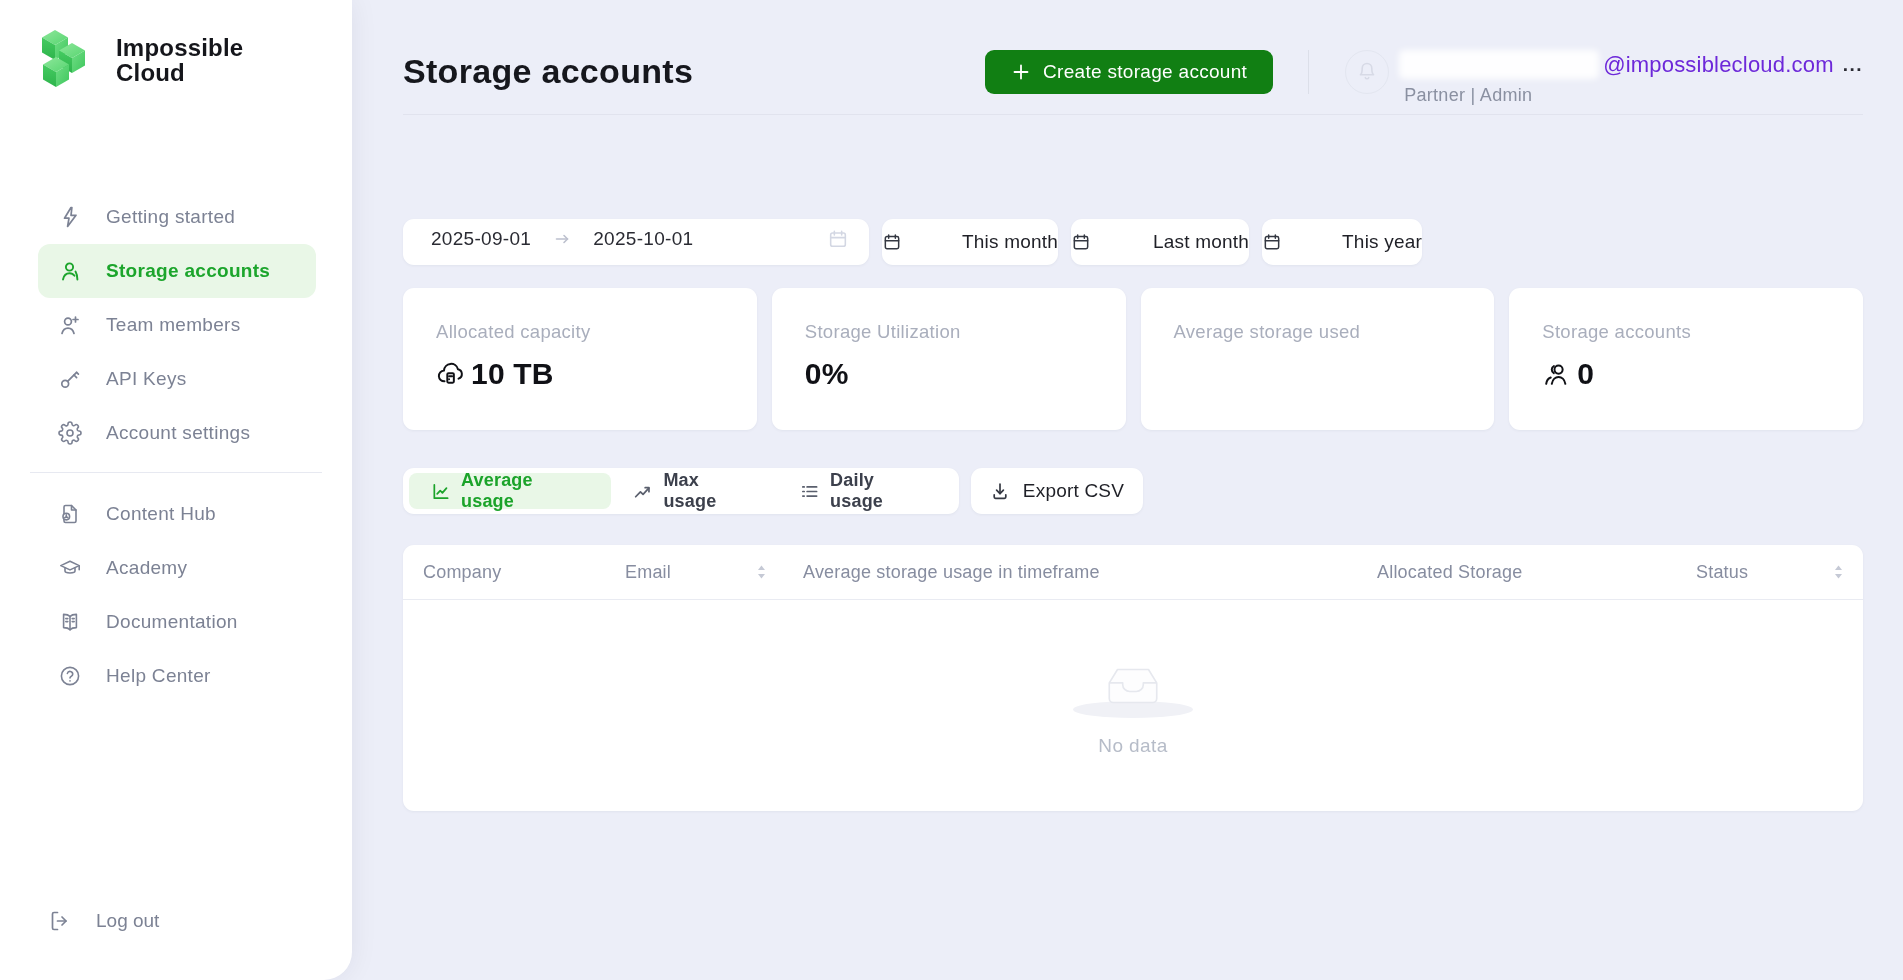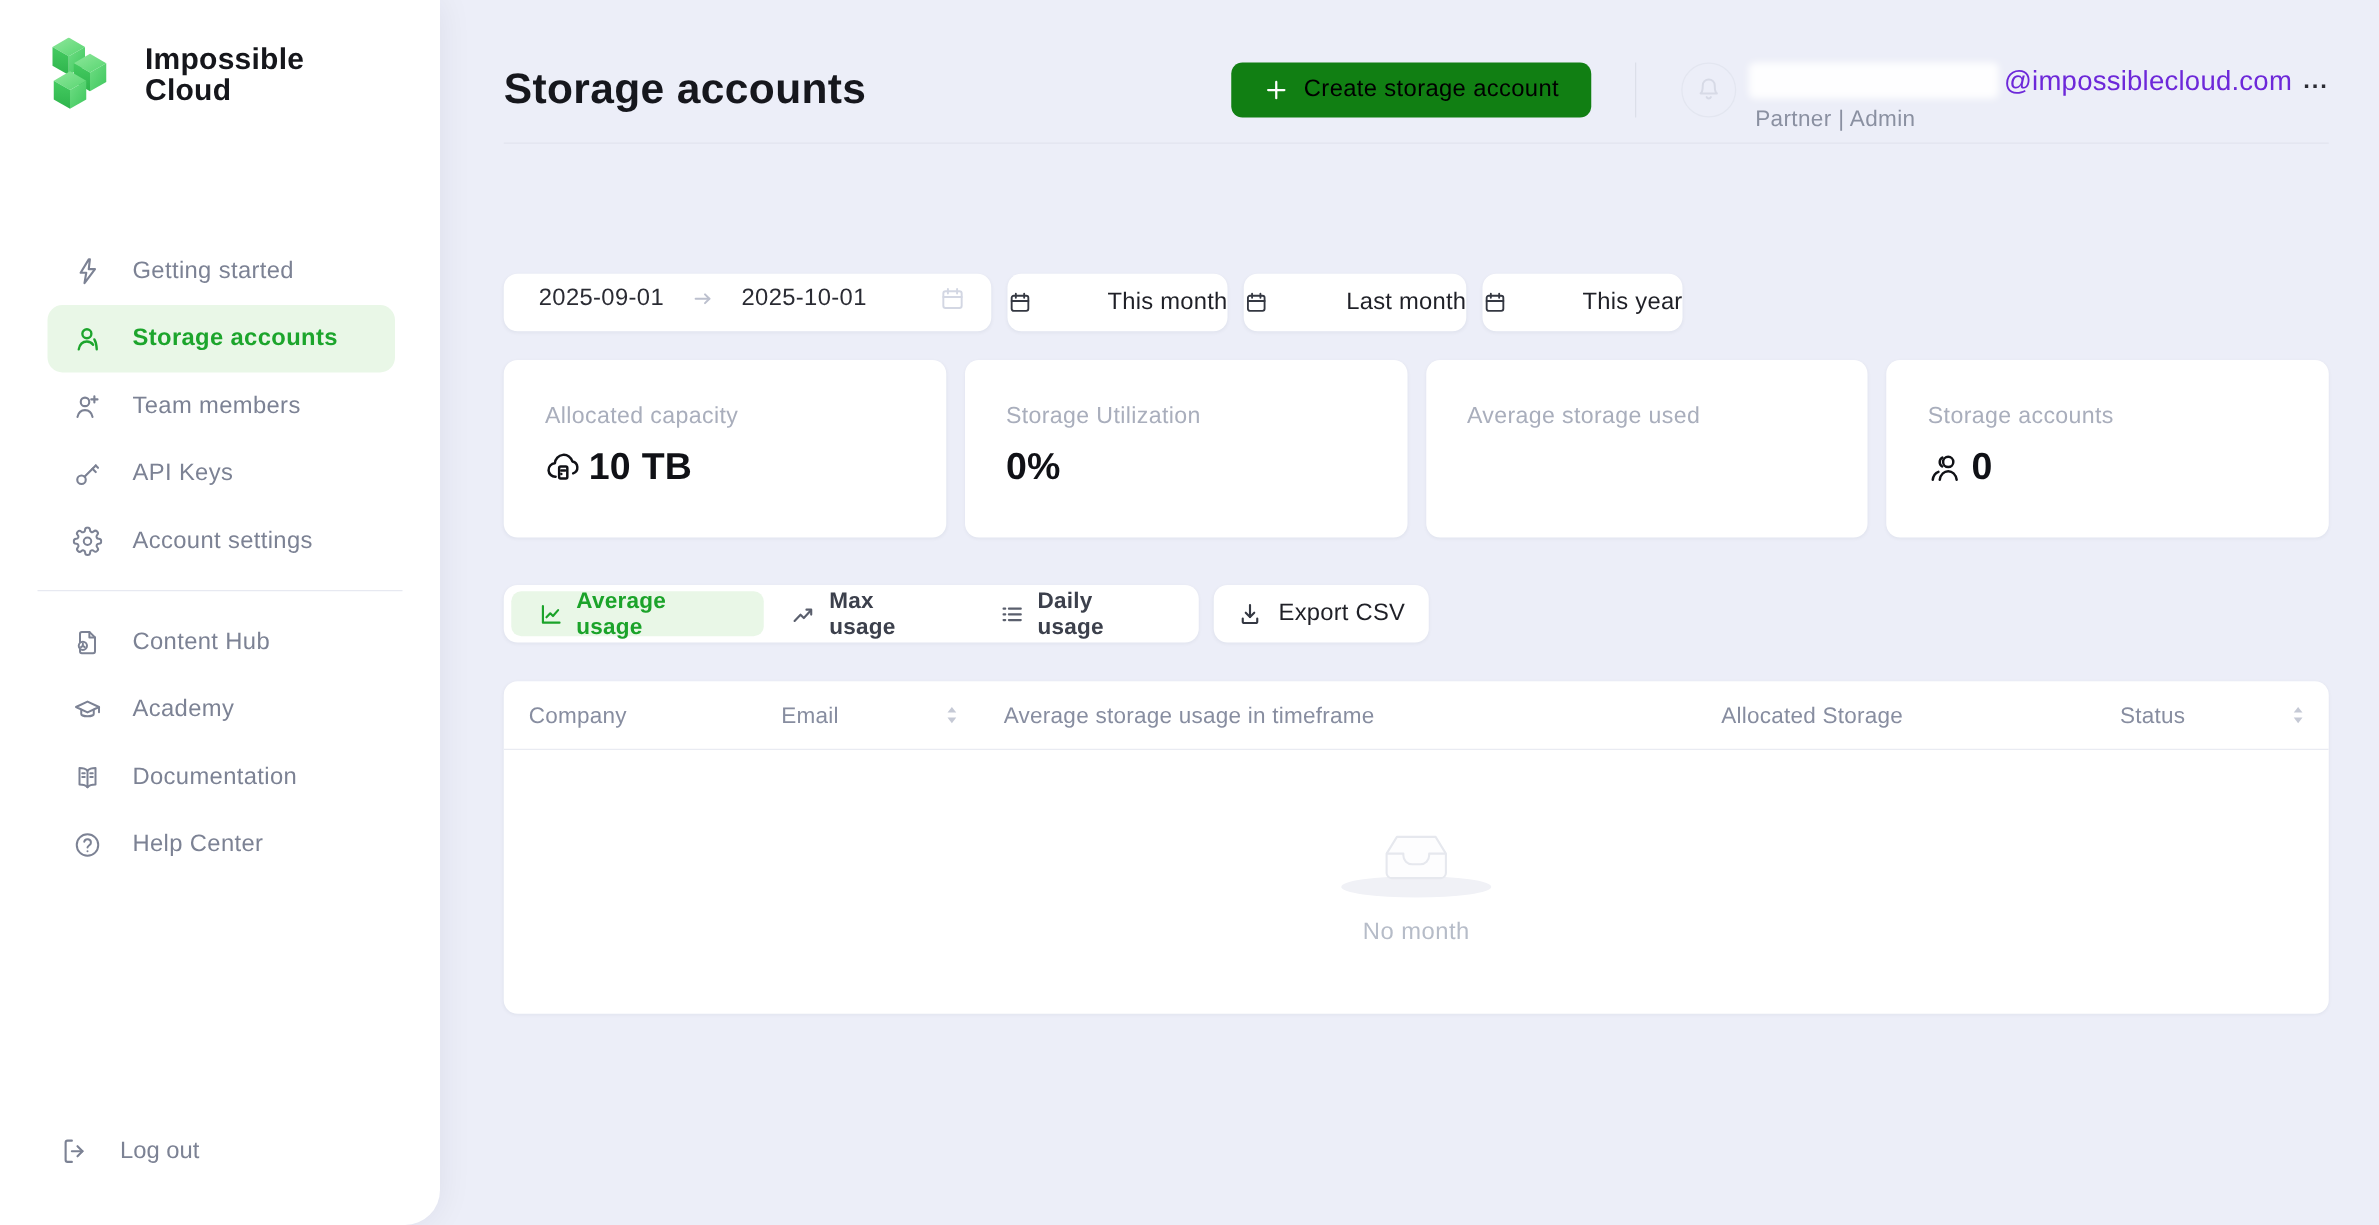--- a/index.html
+++ b/index.html
@@ -42,21 +42,21 @@
 
   
   .main { position:absolute; left:352px; top:0; width:1551px; height:980px; padding:0 40px 0 51px; }
 
   .topbar { display:flex; align-items:flex-start; margin-top:48px; height:48px; }
   .page-title { font-size:34px; font-weight:bold; letter-spacing:.3px; color:#16171d; line-height:46px; }
   .topbar-right { margin-left:auto; display:flex; align-items:flex-start; }
   .create-btn {
     display:flex; align-items:center; justify-content:center; gap:12px;
     width:288px; height:44px; border:none; border-radius:9px;
-    background:#117f13; color:#000000; font-size:19px; letter-spacing:.3px;
+    background:#117f13; color:#ffffff; font-size:19px; letter-spacing:.3px;
     font-family:inherit; cursor:pointer; margin-top:2px;
   }
   .v-divider { width:1px; height:44px; background:#dcdfe9; margin:2px 0 0 35px; }
   .bell-wrap {
     width:44px; height:44px; border-radius:50%;
     border:1.5px solid #e3e6f0; display:flex; align-items:center; justify-content:center;
     margin:2px 0 0 36px; color:#d7dae6; cursor:pointer; background:transparent;
   }
   .user-info { margin-left:10px; padding-top:0; }
   .email-row { display:flex; align-items:center; height:33px; }
@@ -66,21 +66,21 @@
   }
   .email-domain { font-size:22px; color:#6d28d9; margin-left:4px; letter-spacing:.2px; }
   .email-ellipsis { font-size:19px; font-weight:bold; color:#2a2b33; margin-left:9px; letter-spacing:1.5px; }
   .user-role { font-size:18px; color:#8a90a1; margin-top:4px; padding-left:5px; letter-spacing:.3px; }
   .header-rule { border:none; border-top:1px solid #e1e3ee; margin-top:18px; }
 
   
   .filters-row { display:flex; align-items:center; margin-top:104px; height:46px; }
   .soft-card { background:#ffffff; border-radius:11px; box-shadow:0 1px 3px rgba(25,30,55,.05); }
   .date-range {
-    display:flex; align-items:center; width:390px; height:46px; padding:0 20px 6px 28px; cursor:pointer;
+    display:flex; align-items:center; width:466px; height:46px; padding:0 20px 6px 28px; cursor:pointer;
   }
   .date-val { font-size:19px; color:#2a2b33; letter-spacing:.3px; }
   .date-arrow { color:#bcc0ce; margin:0 22px; }
   .date-cal { margin-left:auto; color:#d3d7e3; }
   .preset-btn {
     display:flex; align-items:center; justify-content:space-between; gap:13px;
     height:46px; border:none; font-family:inherit; font-size:19px; color:#1f2027;
     letter-spacing:.2px; cursor:pointer; margin-left:13px;
   }
   .preset-btn .ic { color:#343842; }
@@ -494,18 +494,18 @@
       <div class="empty-wrap">
         <div class="empty-art">
           <div class="empty-shadow"></div>
           <span class="ic empty-tray">
             <svg width="66" height="50" viewBox="0 0 64 46" fill="none">
               <path d="M9 20 17 7h30l8 13v15a4 4 0 0 1-4 4H13a4 4 0 0 1-4-4V20z" fill="#fdfdfe" stroke="#e6e8ee" stroke-width="1.6" stroke-linejoin="round"></path>
               <path d="M9 20h13v1.5a6.8 6.8 0 0 0 6.8 6.8h6.4A6.8 6.8 0 0 0 42 21.5V20h13" stroke="#e6e8ee" stroke-width="1.6" stroke-linejoin="round"></path>
             </svg>
           </span>
         </div>
-        <div class="empty-text">No month</div>
+        <div class="empty-text">No data</div>
       </div>
     </div>
   </section>
 
 </main>
 
 </body></html>

